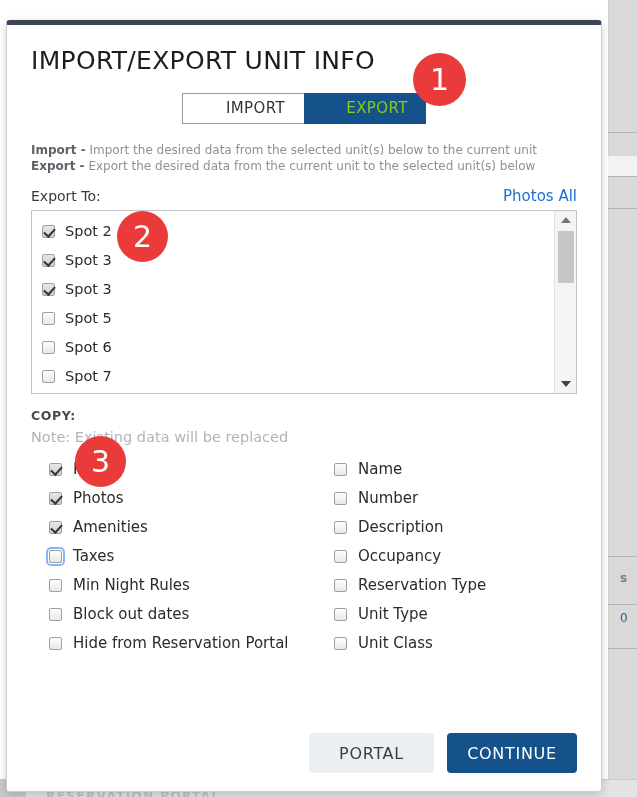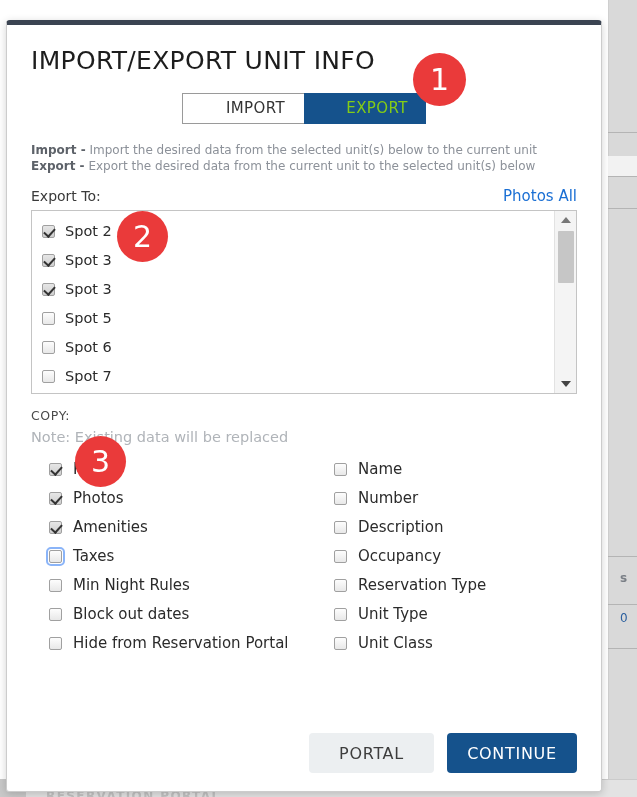--- a/index.html
+++ b/index.html
@@ -229,21 +229,21 @@
     width: 16px; height: 52px;
     background: #c6c6c6;
     border-radius: 1px;
     cursor: pointer;
   }
 
   
   .copy-label {
     margin-top: 14px;
     font-size: 12.5px;
-    font-weight: normal;
+    font-weight: bold;
     color: #4a4a4a;
     letter-spacing: .6px;
   }
   .copy-note {
     margin-top: 6px;
     font-size: 14.5px;
     color: #b0b4b9;
   }
   .copy-grid {
     margin-top: 10px;

